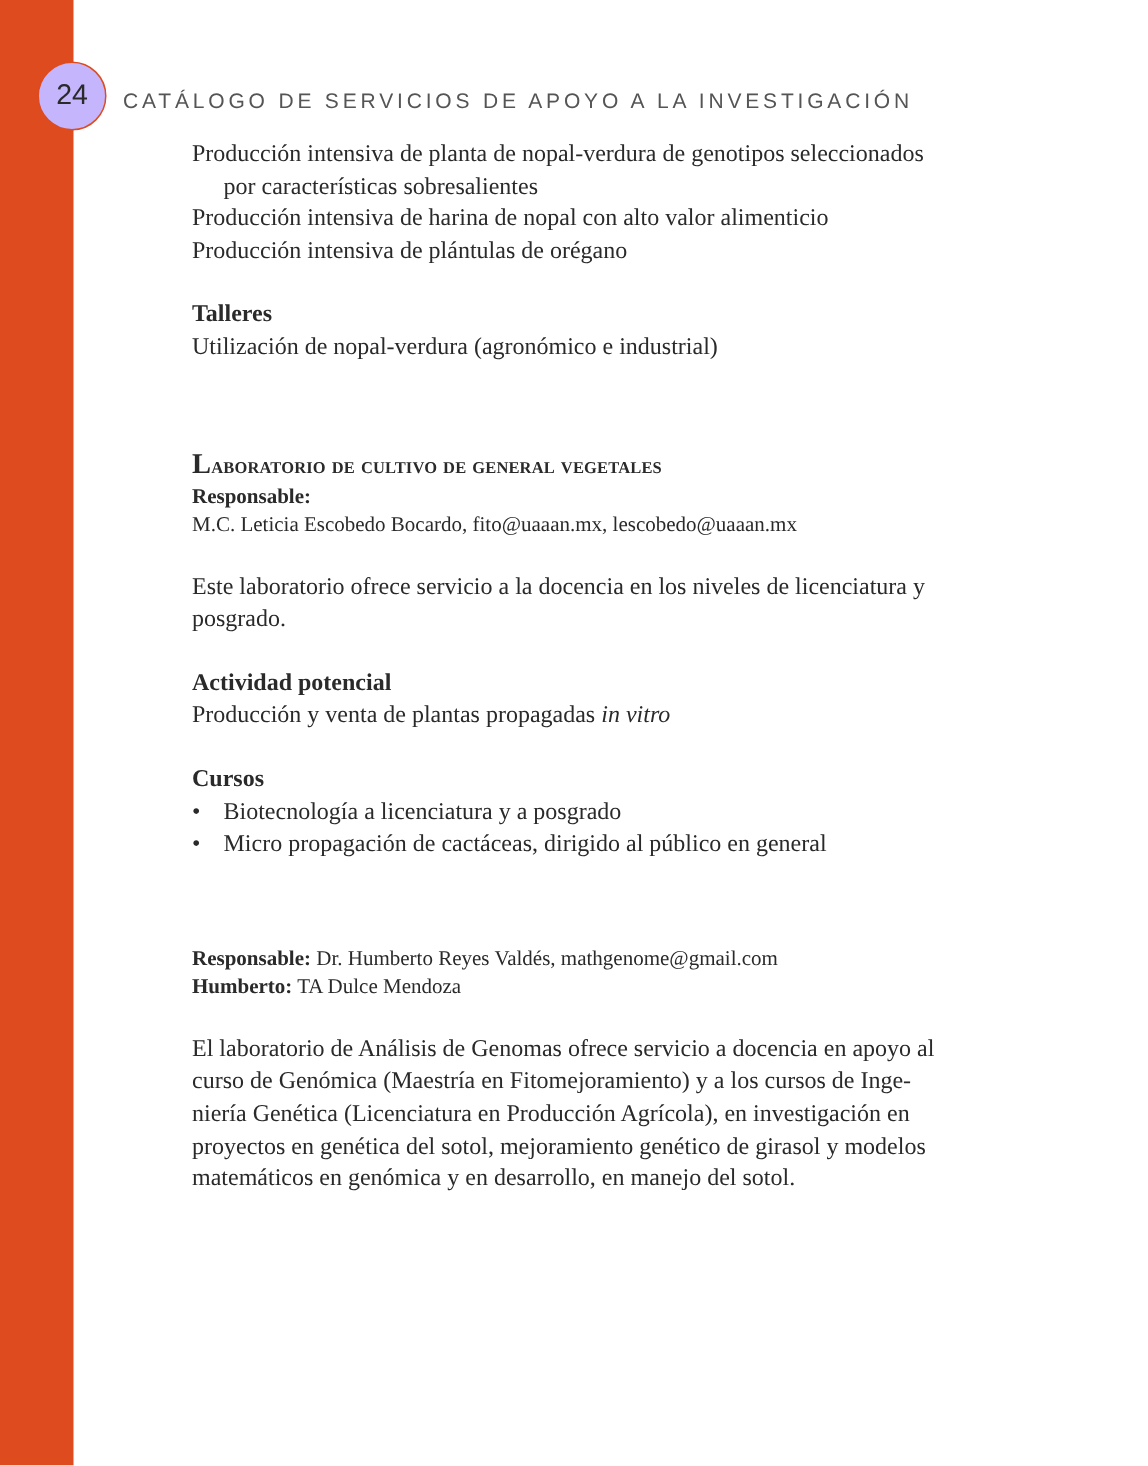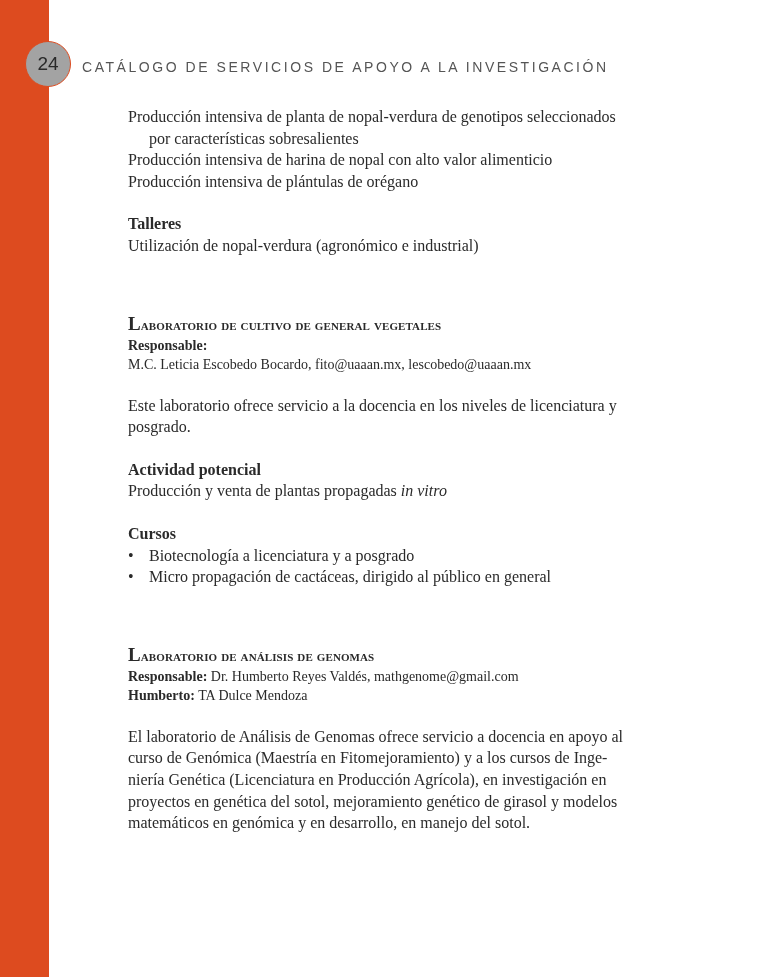--- a/index.html
+++ b/index.html
@@ -1,25 +1,25 @@
 <!DOCTYPE html>
 <html><head>
 <meta charset="utf-8">
 <style>
   html, body { margin:0; padding:0; }
   body { width:765px; height:977px; position:relative; background:#ffffff; overflow:hidden;
          font-family:"Liberation Serif", "DejaVu Serif", serif; color:#2a2a2a; }
   .side-bar { position:absolute; left:0; top:0; width:49px; height:977px; background:#dd4b1f; }
   .page-circle { position:absolute; left:25px; top:41px; width:46px; height:46px; border-radius:50%;
-                 background:#a3a3a3; border:1.5px solid #dd4b1f; box-sizing:border-box;
+                 background:#c4b5fd; border:1.5px solid #dd4b1f; box-sizing:border-box;
                  display:flex; align-items:center; justify-content:center;
                  font-family:"Liberation Sans", "DejaVu Sans", sans-serif; font-size:19px; color:#2a2a2a; }
   .running-head { position:absolute; left:82px; top:59px; font-family:"Liberation Sans", "DejaVu Sans", sans-serif;
                   font-size:14px; letter-spacing:2.55px; color:#555; white-space:nowrap; }
-  .content { position:absolute; left:128px; top:106px; width:532px; font-size:16px; line-height:21.6px; }
+  .content { position:absolute; left:128px; top:92px; width:532px; font-size:16px; line-height:21.6px; }
   .line { display:block; }
   .indent { padding-left:21px; }
   .bold { font-weight:bold; }
   .gap { height:21px; }
   .biggap { height:56px; }
   .lab-title { font-weight:bold; font-size:15.5px; letter-spacing:0.1px; line-height:22px; font-variant:small-caps; }
   .lab-title .cap { font-size:19px; }
   .small { font-size:14px; line-height:19px; }
   .bullet { display:flex; }
   .bullet .dot { width:21px; flex:none; }
@@ -60,21 +60,20 @@
         <span>Biotecnología a licenciatura y a posgrado</span>
       </div>
     <div class="bullet">
         <span class="dot">•</span>
         <span>Micro propagación de cactáceas, dirigido al público en general</span>
       </div>
   </div>
 
   <div class="biggap"></div>
   <div>
-    <div class="lab-title"><span class="cap">L</span><span>aboratorio de análisis de genomas</span></div>
     <span class="line small"><b>Responsable:</b><span> Dr. Humberto Reyes Valdés, mathgenome@gmail.com</span></span>
     <span class="line small"><b>Humberto:</b><span> TA Dulce Mendoza</span></span>
     <div class="gap"></div>
     <span class="line">El laboratorio de Análisis de Genomas ofrece servicio a docencia en apoyo al</span>
     <span class="line">curso de Genómica (Maestría en Fitomejoramiento) y a los cursos de Inge-</span>
     <span class="line">niería Genética (Licenciatura en Producción Agrícola), en investigación en</span>
     <span class="line">proyectos en genética del sotol, mejoramiento genético de girasol y modelos</span>
     <span class="line">matemáticos en genómica y en desarrollo, en manejo del sotol.</span>
   </div>
 </div>

